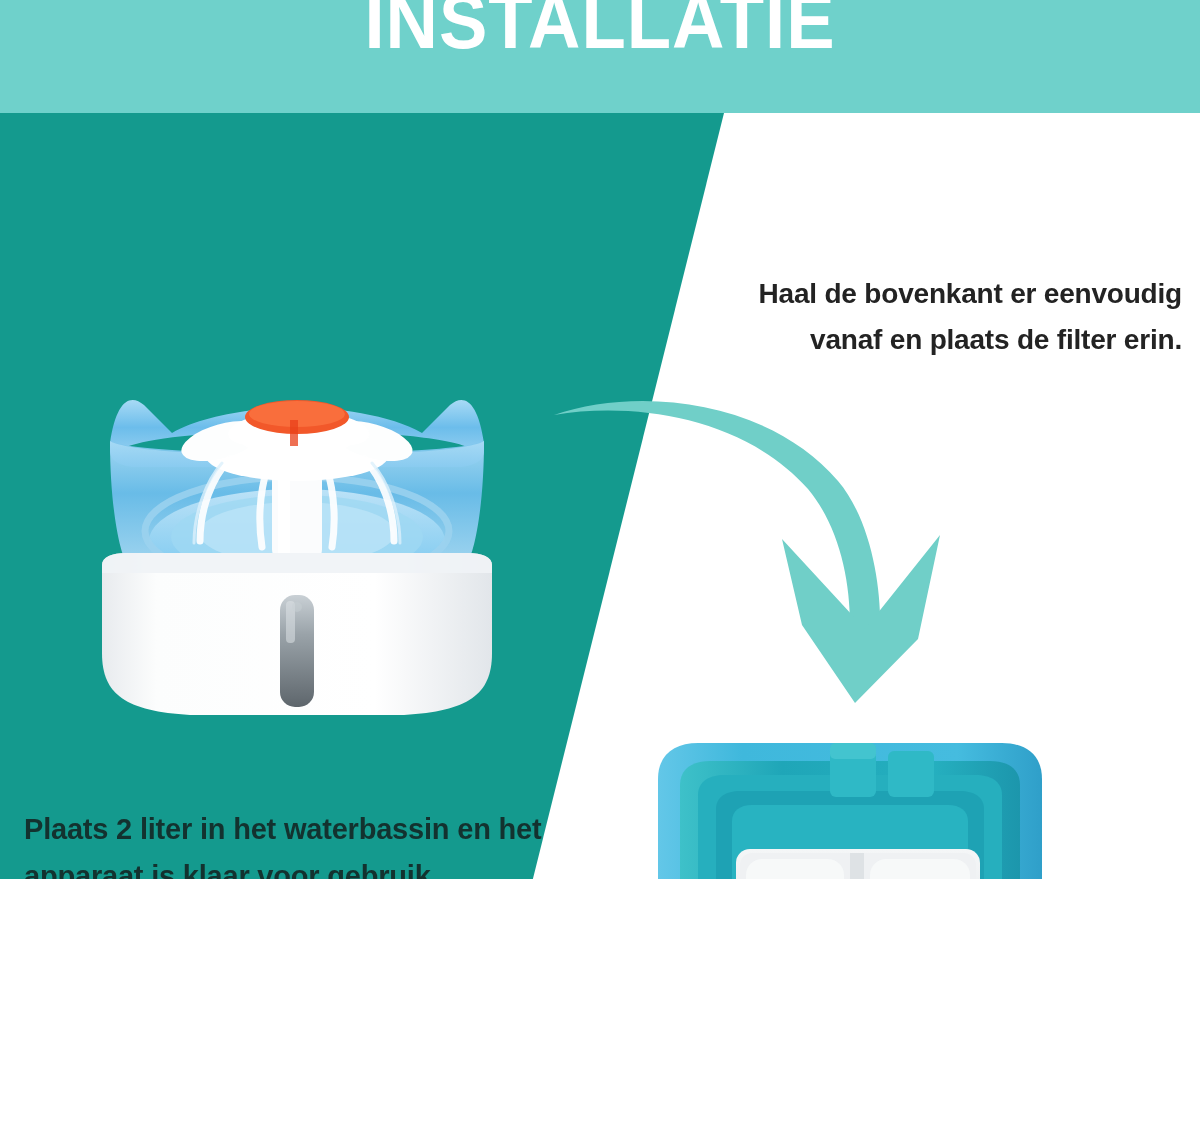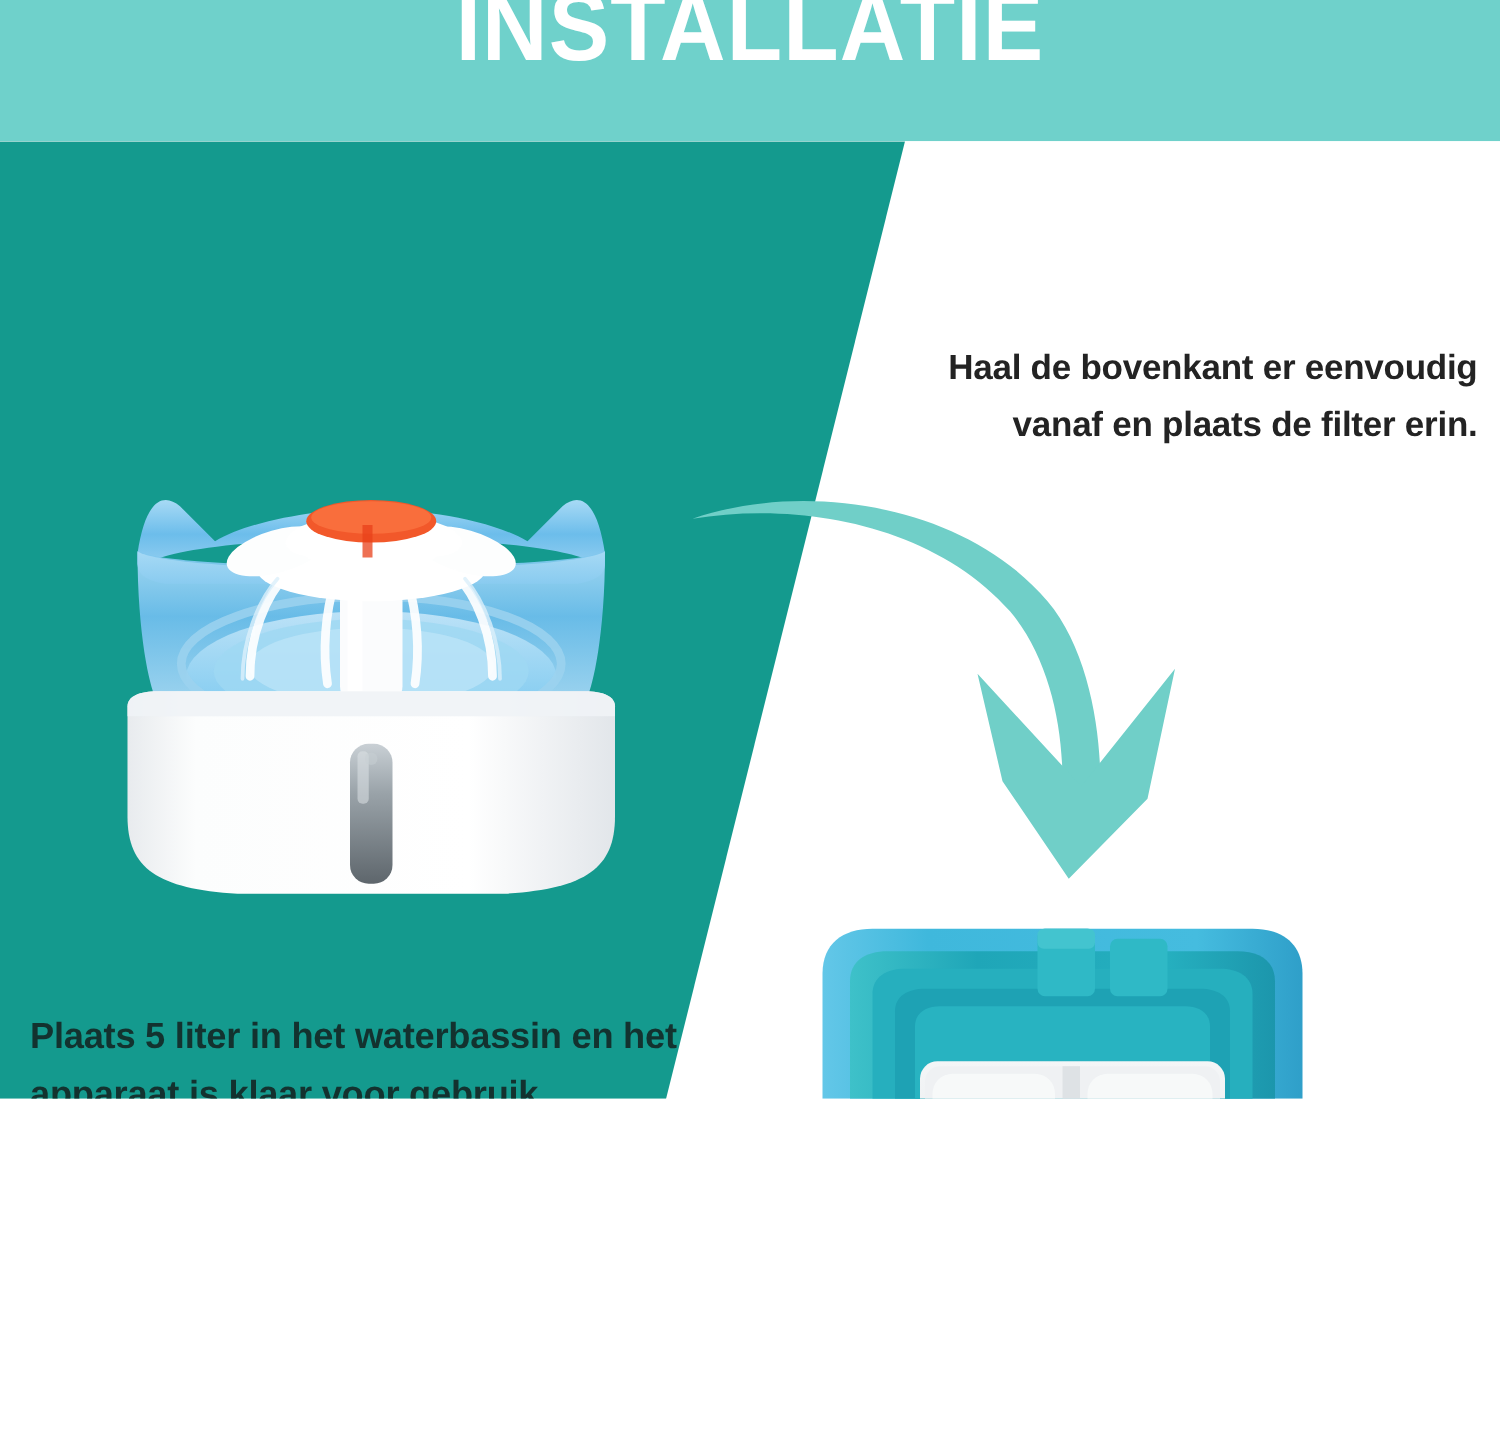--- a/index.html
+++ b/index.html
@@ -357,18 +357,18 @@
                  L 114 486
                  C 58 480, 34 462, 34 418 Z" fill="url(#baseG)"></path>
         <path d="M 34 306 C 34 300, 42 296, 54 296 L 366 296 C 378 296, 386 300, 386 306 L 386 314 L 34 314 Z" fill="#EFF2F5" opacity="0.85"></path>
 
         <rect x="202" y="358" width="28" height="104" rx="12" fill="url(#win2G)"></rect>
         <rect x="207" y="364" width="8" height="40" rx="4" fill="#DDE2E6" opacity="0.5"></rect>
         <circle cx="216" cy="368" r="4" fill="#C6CDD2" opacity="0.5"></circle>
       </svg>
     </div>
 
-    <div class="left-text">Plaats 5 liter in het waterbassin en het apparaat is klaar voor gebruik.</div>
+    <div class="left-text">Plaats 2 liter in het waterbassin en het apparaat is klaar voor gebruik.</div>
 
     <div class="right-text">Haal de bovenkant er eenvoudig vanaf en plaats de filter erin.</div>
 
   </div>
 </div>
 
 </body></html>

